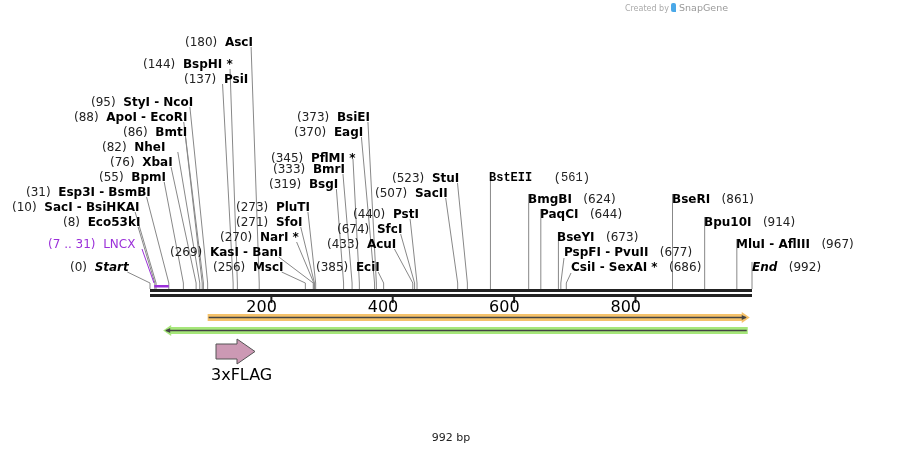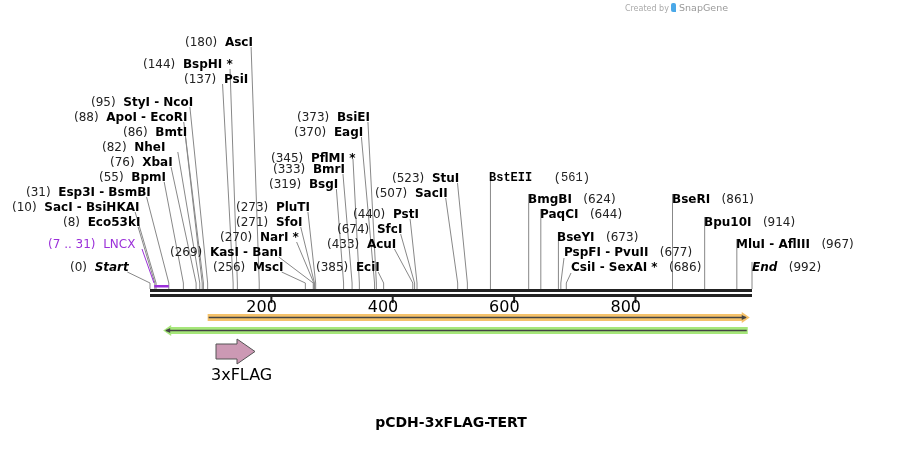--- a/index.html
+++ b/index.html
@@ -173,14 +173,14 @@
       <div class="lbl" style="left: 736px; top: 237px;"><span class="nm">MluI  - AflIII</span>&nbsp;&nbsp;&nbsp;<span class="pos">(967)</span></div>
       <div class="lbl" style="left: 752px; top: 260px;"><span class="it">End</span>&nbsp;&nbsp;&nbsp;<span class="pos">(992)</span></div>
       <div class="lbl feat" style="left: 48px; top: 237px;"><span>(7 .. 31)</span>&nbsp;&nbsp;<span class="nm">LNCX</span></div>
       <div class="ticklbl" style="left: 246.371px;">200</div>
       <div class="ticklbl" style="left: 367.742px;">400</div>
       <div class="ticklbl" style="left: 489.113px;">600</div>
       <div class="ticklbl" style="left: 610.484px;">800</div>
       <div class="featlbl" style="left: 211px; top: 365px;">3xFLAG</div>
     </div>
 
-  <div class="title">pCDH-3xFLAG-TERT</div>
+  <div class="subtitle">992 bp</div>
 </div>
 
 </body></html>

